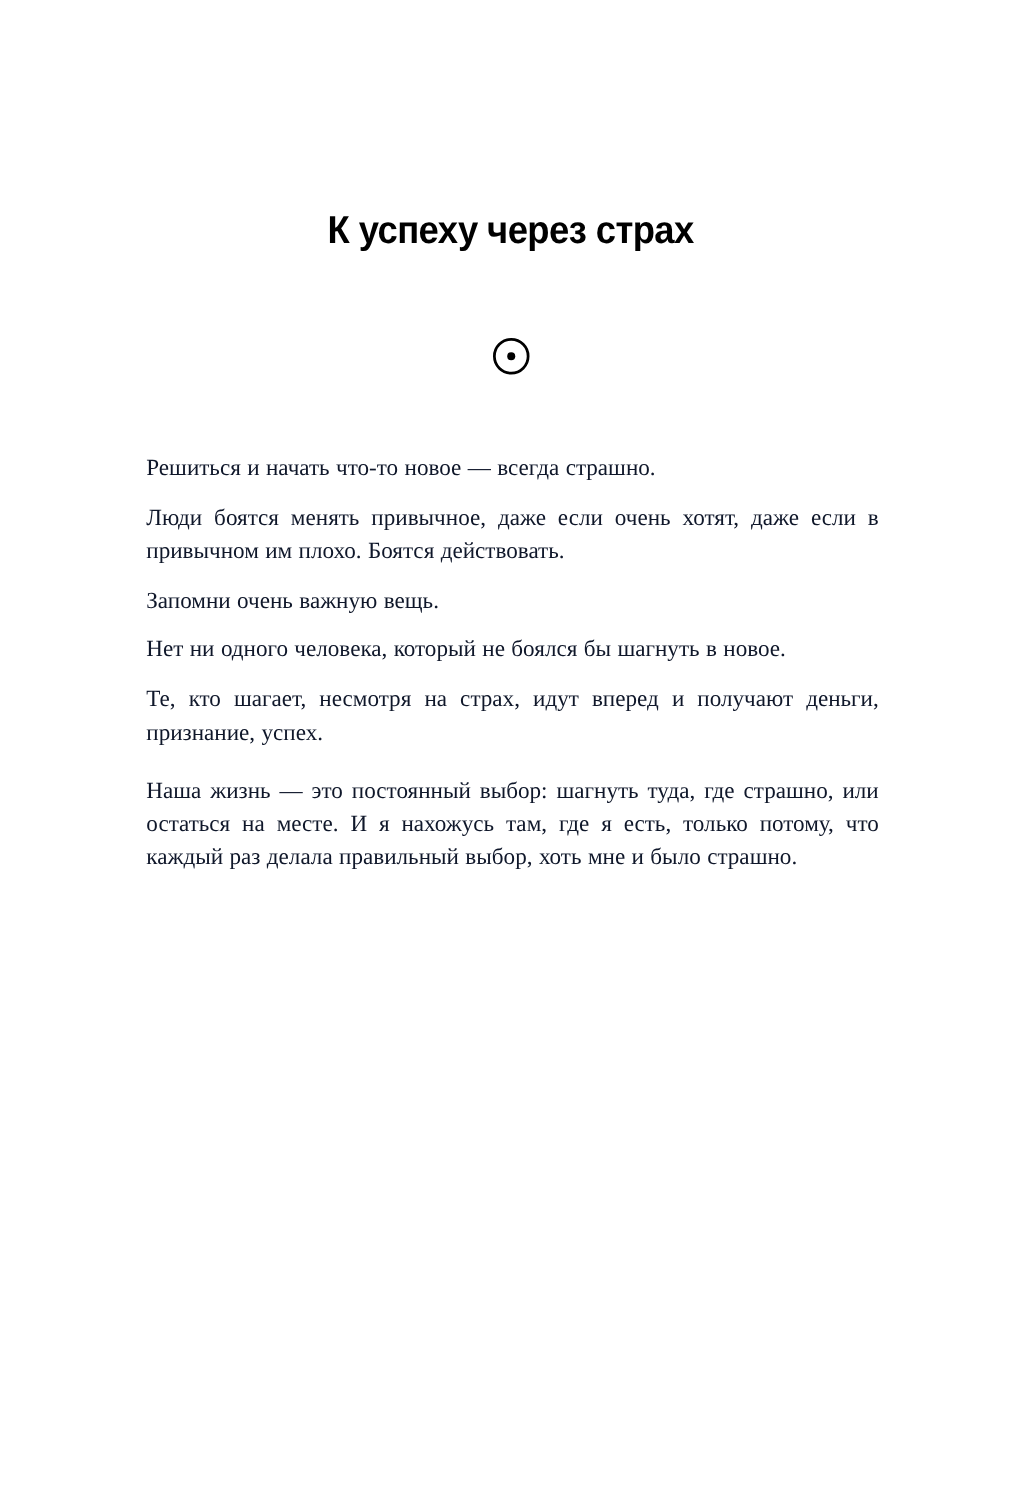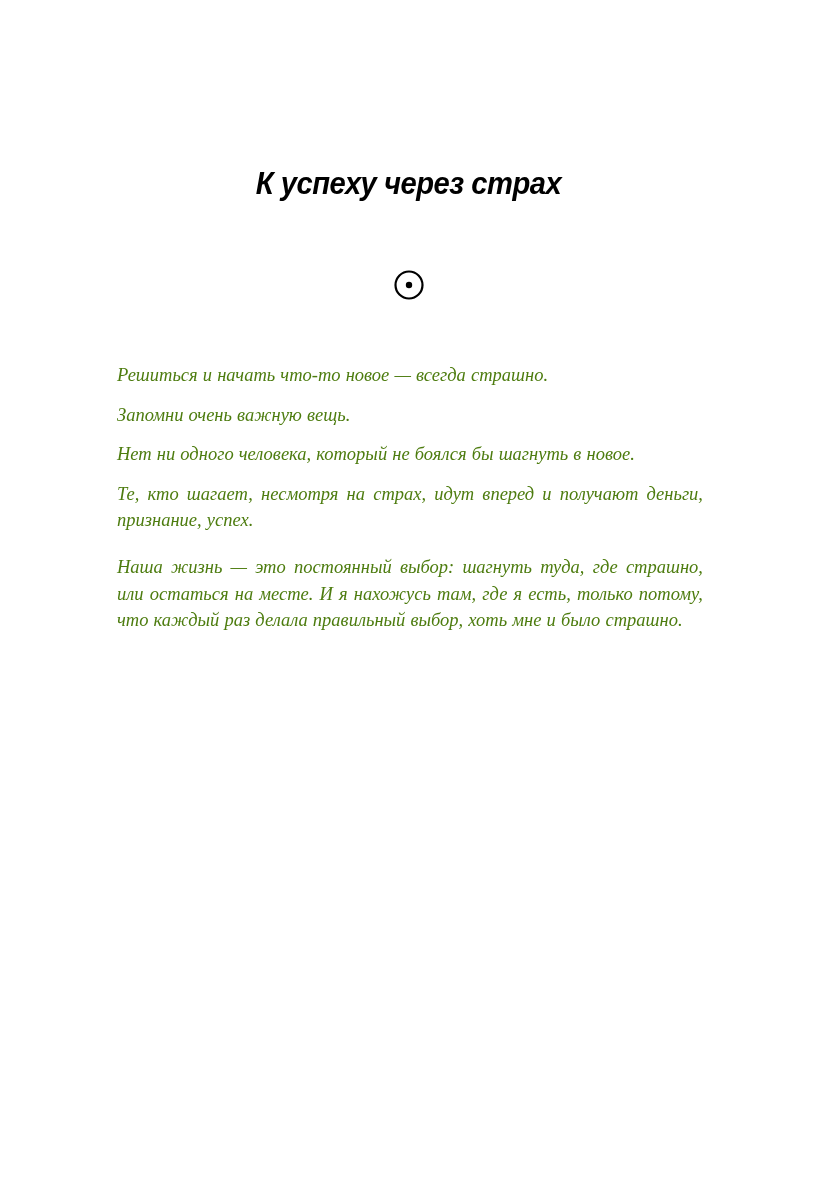--- a/index.html
+++ b/index.html
@@ -8,21 +8,20 @@
     background: #ffffff;
   }
   .page {
     position: relative;
     width: 817px;
     height: 1060px;
     background: #ffffff;
     overflow: hidden;
     font-family: "Liberation Serif", serif;
     color: #1c1c1c;
-    font-style: italic;
   }
   .chapter-title {
     position: absolute;
     top: 166px;
     left: 0;
     width: 100%;
     text-align: center;
     font-family: "Liberation Sans", sans-serif;
     font-weight: 700;
     font-size: 31px;
@@ -49,21 +48,21 @@
     width: 586px;
   }
   .content p {
     margin: 0 0 13px 0;
     font-size: 18.5px;
     line-height: 26.6px;
     text-align: justify;
     hyphens: auto;
     -webkit-hyphens: auto;
     word-spacing: 0.5px;
-    color: #4d7c0f;
+    color: #0f172a;
   }
   .content p:last-child {
     margin-bottom: 0;
     margin-top: 20px;
   }
 </style>
 </head>
 <body>
 
 <div class="page">
@@ -74,19 +73,20 @@
     <span>
       <svg width="34" height="34" viewBox="0 0 34 34" aria-hidden="true">
         <circle cx="17" cy="17" r="13.5" fill="none" stroke="#000000" stroke-width="2.2"></circle>
         <circle cx="17" cy="17" r="3.2" fill="#000000"></circle>
       </svg>
     </span>
   </div>
 
   <div class="content">
     <p>Решиться и начать что-то новое — всегда страшно.</p>
+    <p>Люди боятся менять привычное, даже если очень хотят, даже если в привычном им плохо. Боятся действовать.</p>
     <p>Запомни очень важную вещь.</p>
     <p>Нет ни одного человека, который не боялся бы шагнуть в новое.</p>
     <p>Те, кто шагает, несмотря на страх, идут вперед и получают деньги, признание, успех.</p>
     <p>Наша жизнь — это постоянный выбор: шагнуть туда, где страшно, или остаться на месте. И я нахожусь там, где я есть, только потому, что каждый раз делала правильный выбор, хоть мне и было страшно.</p>
   </div>
 
 </div>
 
 </body></html>

